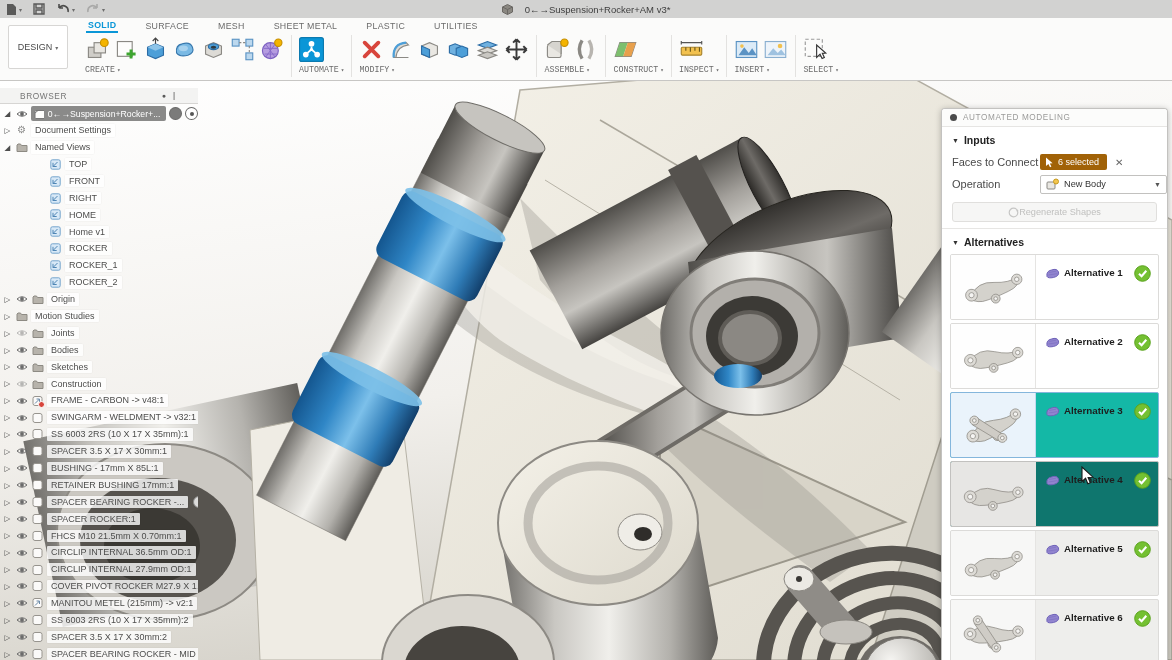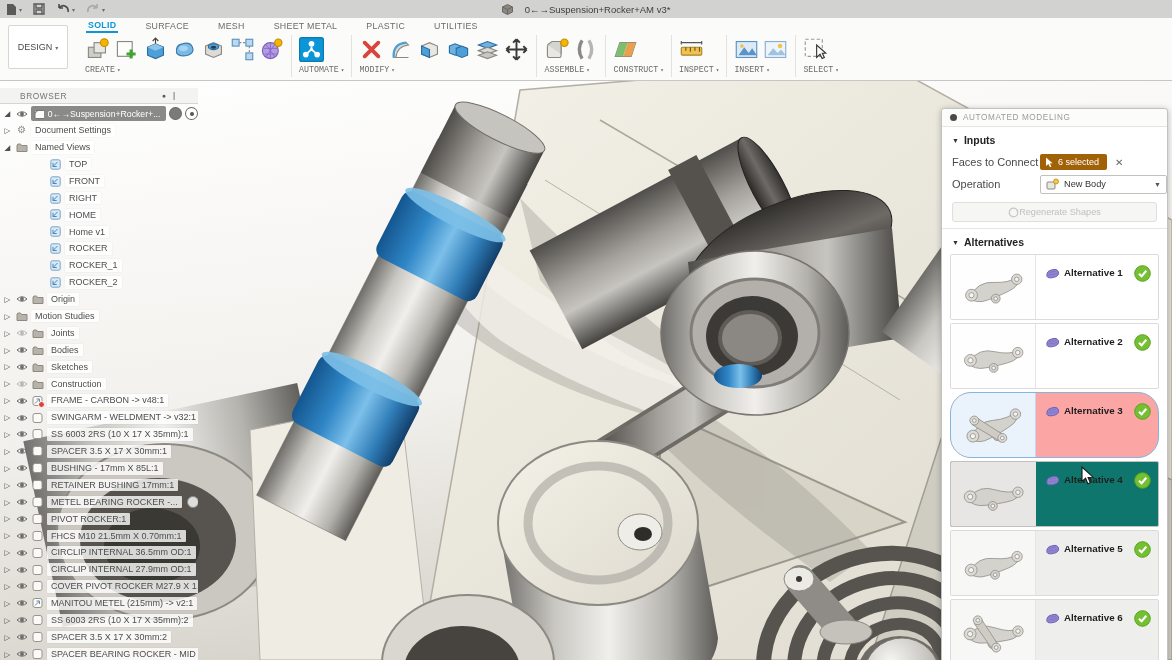--- a/index.html
+++ b/index.html
@@ -89,21 +89,21 @@
   #alt-list{padding:1px 0;}
   .alt-card{height:64px;margin:0 8px 3px;border:1px solid #dcdbd9;border-radius:2px;
             background:#fff;display:flex;overflow:hidden;}
   .alt-thumb{width:84px;flex:none;background:#fefefe;border-right:1px solid #e5e4e2;
              display:flex;align-items:center;justify-content:center;}
   .thumb-svg{width:74px;height:52px;}
   .alt-body{flex:1;position:relative;}
   .alt-ico{position:absolute;left:9px;top:11px;}
   .alt-label{position:absolute;left:28px;top:12px;font-size:9.8px;font-weight:bold;color:#1e1e1e;}
   .alt-check{position:absolute;right:7px;top:10px;}
-  .alt-card.st-selected{background:#fca5a5;border-color:#84b6dc;border-radius:21px;}
+  .alt-card.st-selected{background:#14b8a6;border-color:#84b6dc;}
   .alt-card.st-selected .alt-thumb{background:#eaf3fb;border-right-color:#c2daee;}
   .alt-card.st-hover{background:#0f766e;border-color:#c2c1bf;justify-content:flex-end;}
   .alt-card.st-hover .alt-thumb{background:#e7e6e4;}
   .alt-card.st-muted{background:#eeeeec;}
   .alt-card.st-muted .alt-thumb{background:#f7f7f6;}
   .g2{display:none;}
   .shape-cross .g2{display:block;}
 
   #cursor{position:absolute;left:1081px;top:466px;z-index:40;}
 </style>
@@ -761,37 +761,37 @@
       <svg width="12" height="8">
               <path d="M1,4 Q6,-0.5 11,4 Q6,8.5 1,4 Z" fill="none" stroke="#6b6b6b" stroke-width="1"></path>
               <circle cx="6" cy="4" r="1.9" fill="#6b6b6b"></circle>
             </svg>
     </span>
     <span class="bicon">
             <svg width="11" height="12">
               <rect x="1" y="1.5" width="9" height="9" rx="2" fill="#fbfaf9" stroke="#97948e"></rect>
             </svg>
           </span>
-    <span class="b-label">METEL BEARING ROCKER -...</span>
+    <span class="b-label">SPACER BEARING ROCKER -...</span>
   <span class="ring-badge"></span>
         </div>
         <div class="b-row">
     <span class="exp">▷</span>
     <span class="eye">
       <svg width="12" height="8">
               <path d="M1,4 Q6,-0.5 11,4 Q6,8.5 1,4 Z" fill="none" stroke="#6b6b6b" stroke-width="1"></path>
               <circle cx="6" cy="4" r="1.9" fill="#6b6b6b"></circle>
             </svg>
     </span>
     <span class="bicon">
             <svg width="11" height="12">
               <rect x="1" y="1.5" width="9" height="9" rx="2" fill="#fbfaf9" stroke="#97948e"></rect>
             </svg>
           </span>
-    <span class="b-label">PIVOT ROCKER:1</span>
+    <span class="b-label">SPACER ROCKER:1</span>
   </div>
         <div class="b-row">
     <span class="exp">▷</span>
     <span class="eye">
       <svg width="12" height="8">
               <path d="M1,4 Q6,-0.5 11,4 Q6,8.5 1,4 Z" fill="none" stroke="#6b6b6b" stroke-width="1"></path>
               <circle cx="6" cy="4" r="1.9" fill="#6b6b6b"></circle>
             </svg>
     </span>
     <span class="bicon">

